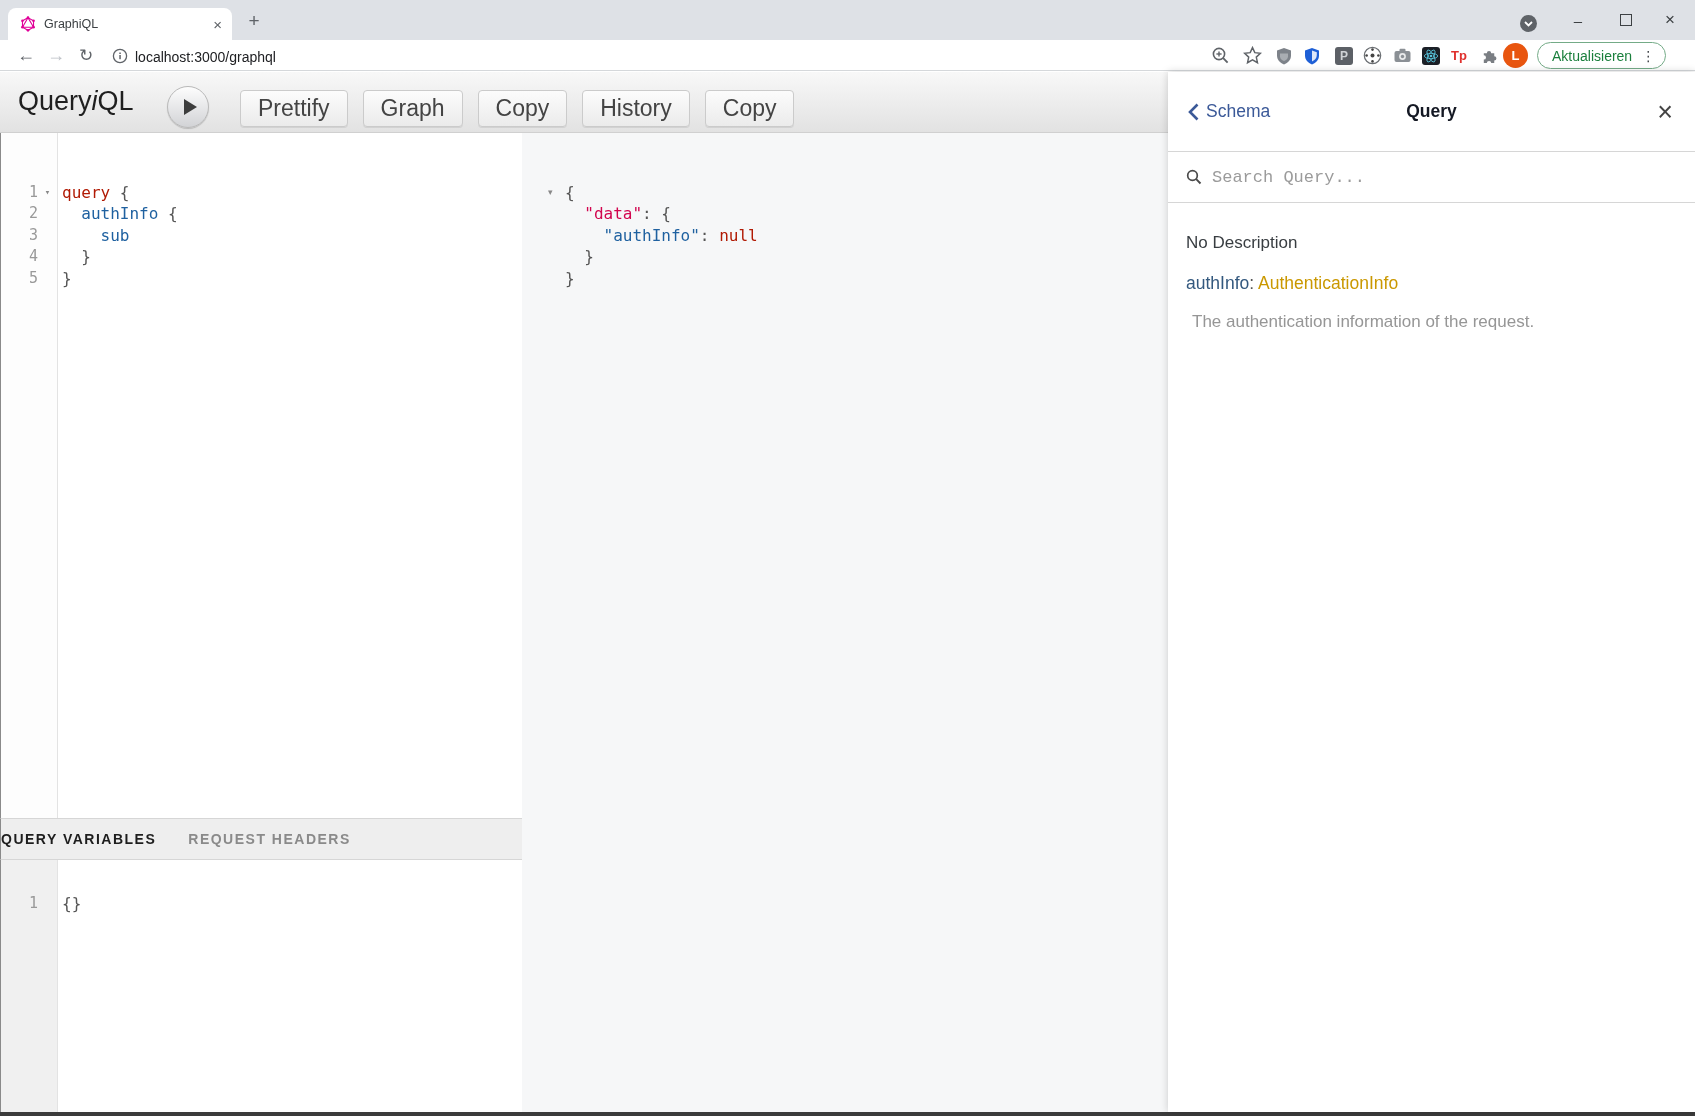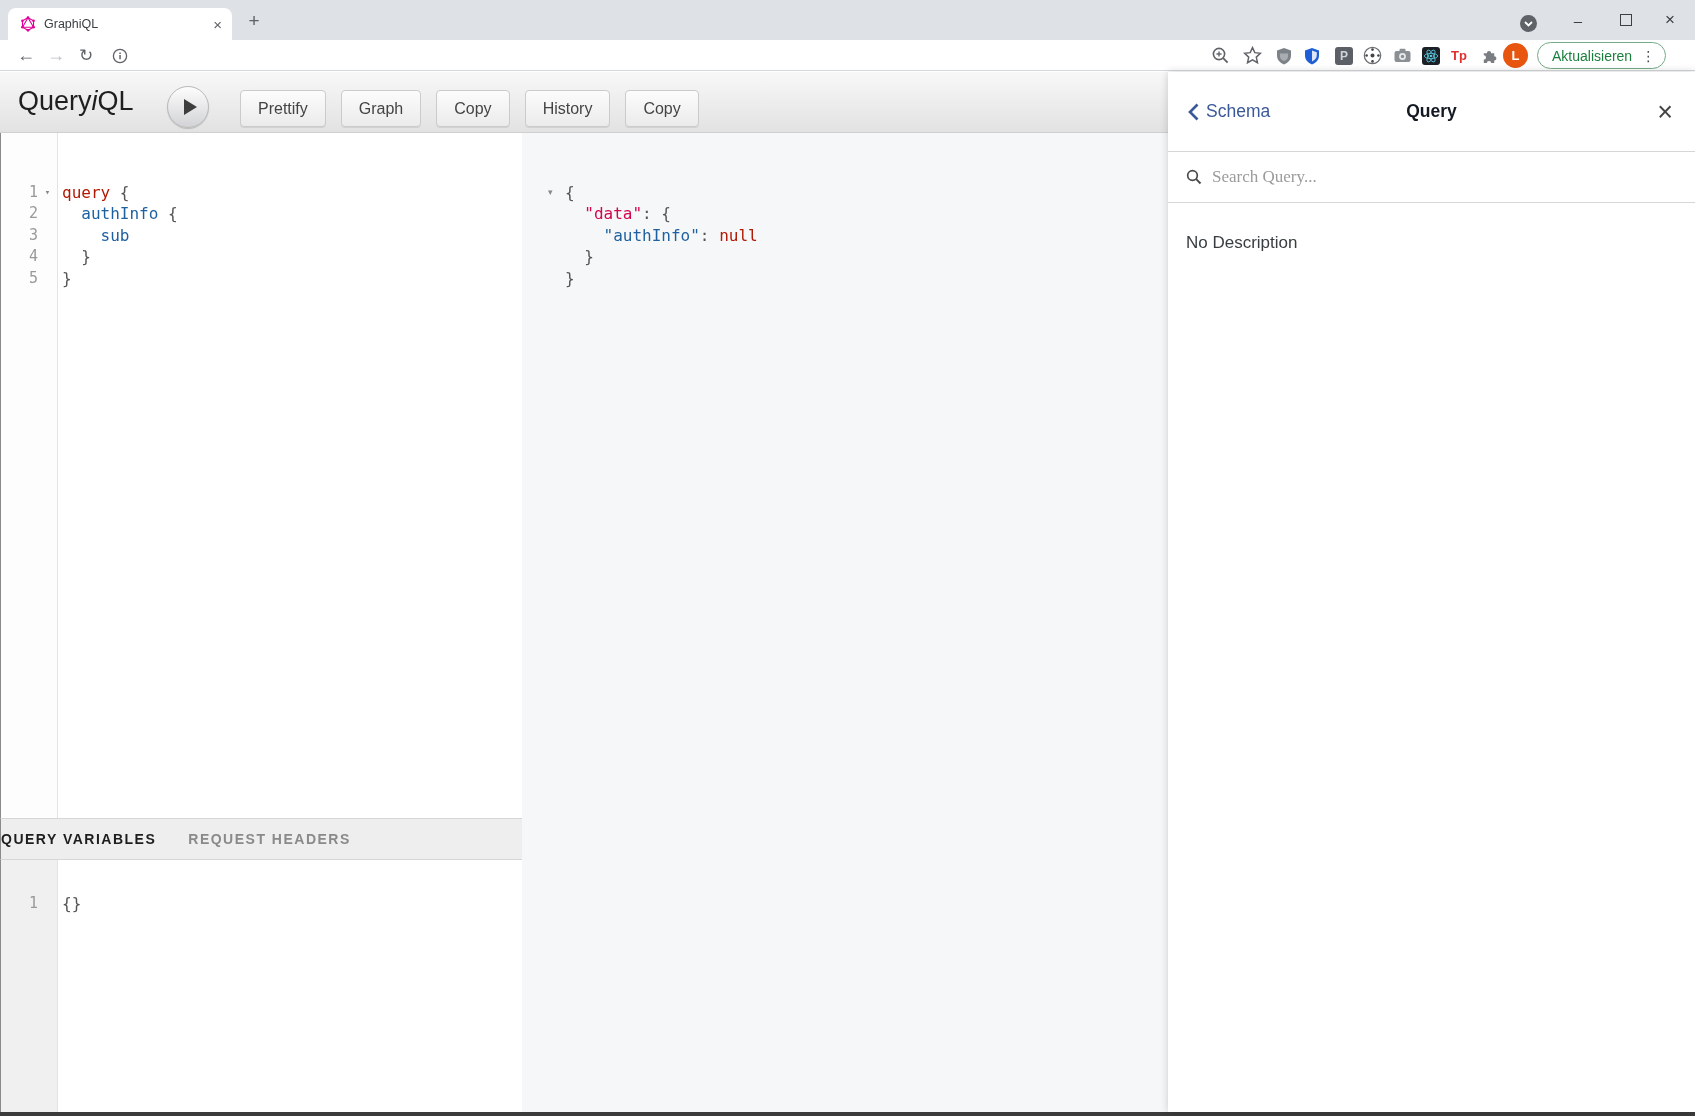--- a/index.html
+++ b/index.html
@@ -41,21 +41,21 @@
   .gql-topbar{position:absolute;left:0;top:72px;width:1168px;height:61px;box-sizing:border-box;
     background:linear-gradient(#f8f8f8,#e2e2e2);border-bottom:1px solid #d0d0d0;}
   .gql-logo{position:absolute;left:18px;top:86px;font-size:27px;color:#1f1f1f;}
   .gql-logo .it{font-style:italic;}
   .exec-btn{position:absolute;left:167px;top:86px;width:40px;height:40px;border-radius:50%;
     background:linear-gradient(#fdfdfd,#d2d3d6);border:1px solid #b9b9b9;box-shadow:0 1px 1px rgba(0,0,0,.18);
     display:flex;align-items:center;justify-content:center;}
   .exec-tri{width:0;height:0;border-left:13px solid #3d3d3d;border-top:8px solid transparent;
     border-bottom:8px solid transparent;margin-left:4px;}
   .tb-row{position:absolute;left:240px;top:90px;display:flex;gap:15px;}
-  .tb-btn{height:37px;padding:2px 17px;font-family:"Liberation Sans",sans-serif;font-size:16px;color:#444;
+  .tb-btn{height:37px;padding:2px 17px;font-family:"Liberation Sans",sans-serif;font-size:23px;color:#444;
     background:linear-gradient(#fcfcfc,#ebebeb);border:1px solid #cbcbcb;border-radius:4px;
     box-shadow:0 1px 0 rgba(0,0,0,.08);}
 
   
   .query-pane{position:absolute;left:0;top:133px;width:522px;height:685px;background:#fff;display:flex;
     border-left:1px solid #8a8a8a;box-sizing:border-box;}
   .vars-titlebar{position:absolute;left:0;top:818px;width:522px;height:42px;background:#eee;box-sizing:border-box;
     border-top:1px solid #d6d6d6;border-bottom:1px solid #d6d6d6;border-left:1px solid #8a8a8a;
     display:flex;align-items:center;}
   .vars-tab{font-size:14px;font-weight:bold;letter-spacing:1.5px;}
@@ -82,21 +82,21 @@
     box-shadow:0 0 8px rgba(0,0,0,.18);z-index:5;}
   .docs-header{height:80px;border-bottom:1px solid #d6d6d6;box-sizing:border-box;position:relative;
     display:flex;align-items:center;}
   .docs-back{display:flex;align-items:center;gap:7px;margin-left:20px;color:#3B5998;font-size:17.5px;}
   .docs-title{position:absolute;left:0;right:0;text-align:center;font-size:17.5px;font-weight:bold;color:#141823;}
   .docs-close{position:absolute;right:22px;top:50%;transform:translateY(-50%);font-size:27px;font-weight:300;
     color:#444;line-height:1;}
   .docs-search{height:51px;border-bottom:1px solid #d6d6d6;box-sizing:border-box;display:flex;
     align-items:center;padding-left:18px;gap:8px;}
   .docs-search input{border:none;outline:none;font-size:17px;color:#333;width:420px;background:transparent;
-    font-family:Liberation Serif, serif;}
+    font-family:Liberation Mono, monospace;}
   .docs-search input::placeholder{color:#9b9b9b;}
   .docs-body{padding:0 16px 0 18px;}
   .no-desc{margin-top:30px;font-size:17px;color:#383d41;}
   .fields-hdr{margin-top:52px;padding-bottom:13px;border-bottom:1px solid #e0e0e0;
     font-size:14px;font-weight:bold;letter-spacing:2px;color:#6e6e6e;}
   .field-row{margin-top:20px;font-size:17.5px;}
   .field-name{color:#33587e;}
   .field-sep{color:#555;}
   .type-name{color:#CA9800;}
   .field-desc{margin-top:18px;padding-left:6px;font-size:17px;color:#969696;}
@@ -144,20 +144,21 @@
   <div class="nav-ico" style="left:12px;font-size:18px;color:#5f6368;">←</div>
   <div class="nav-ico" style="left:42px;font-size:18px;color:#bdc1c6;">→</div>
   <div class="nav-ico" style="left:72px;font-size:17px;color:#5f6368;">↻</div>
   <div class="nav-ico" style="left:106px;">
     <svg width="16" height="16" viewBox="0 0 16 16">
         <circle cx="8" cy="8" r="6.6" fill="none" stroke="#5f6368" stroke-width="1.3"></circle>
       <rect x="7.3" y="7" width="1.5" height="4.2" fill="#5f6368"></rect>
         <rect x="7.3" y="4.5" width="1.5" height="1.5" fill="#5f6368"></rect>
       </svg>
   </div>
+  <input class="url-text" readonly="" value="localhost:3000/graphql" style="">
   <div id="ext-row"></div>
   <div class="avatar">L</div>
   <div class="update-pill">
     <span class="lbl">Aktualisieren</span>
     <span class="dots">⋮</span>
   </div>
 
   <div class="gql-topbar"></div>
   <div class="gql-logo"><span>Query</span><span class="it">i</span><span>QL</span></div>
   <div class="exec-btn">
@@ -230,20 +231,24 @@
     </div>
     <div class="docs-search">
       <svg width="16" height="16" viewBox="0 0 16 16">
         <circle cx="6.5" cy="6.5" r="4.8" fill="none" stroke="#4a4a4a" stroke-width="1.7"></circle>
         <line x1="10.2" y1="10.2" x2="14.5" y2="14.5" stroke="#4a4a4a" stroke-width="1.9"></line>
       </svg>
       <input placeholder="Search Query..." style="">
     </div>
     <div class="docs-body">
       <div class="no-desc">No Description</div>
+      <div id="docs-fields">
+          <div class="field-row"><span class="field-name">authInfo</span><span class="field-sep">: </span><span class="type-name">AuthenticationInfo</span></div>
+          <div class="field-desc">The authentication information of the request.</div>
+        </div>
     </div>
   </div>
 
   <div class="bottom-strip"></div>
 <div class="ext-ico" style="left: 1208px;">
       <svg width="19" height="19" viewBox="0 0 19 19">
         <circle cx="8" cy="8" r="5.6" fill="none" stroke="#5f6368" stroke-width="1.6"></circle>
         <line x1="12.2" y1="12.2" x2="16.6" y2="16.6" stroke="#5f6368" stroke-width="1.9"></line>
         <line x1="5.4" y1="8" x2="10.6" y2="8" stroke="#5f6368" stroke-width="1.4"></line>
         <line x1="8" y1="5.4" x2="8" y2="10.6" stroke="#5f6368" stroke-width="1.4"></line>

